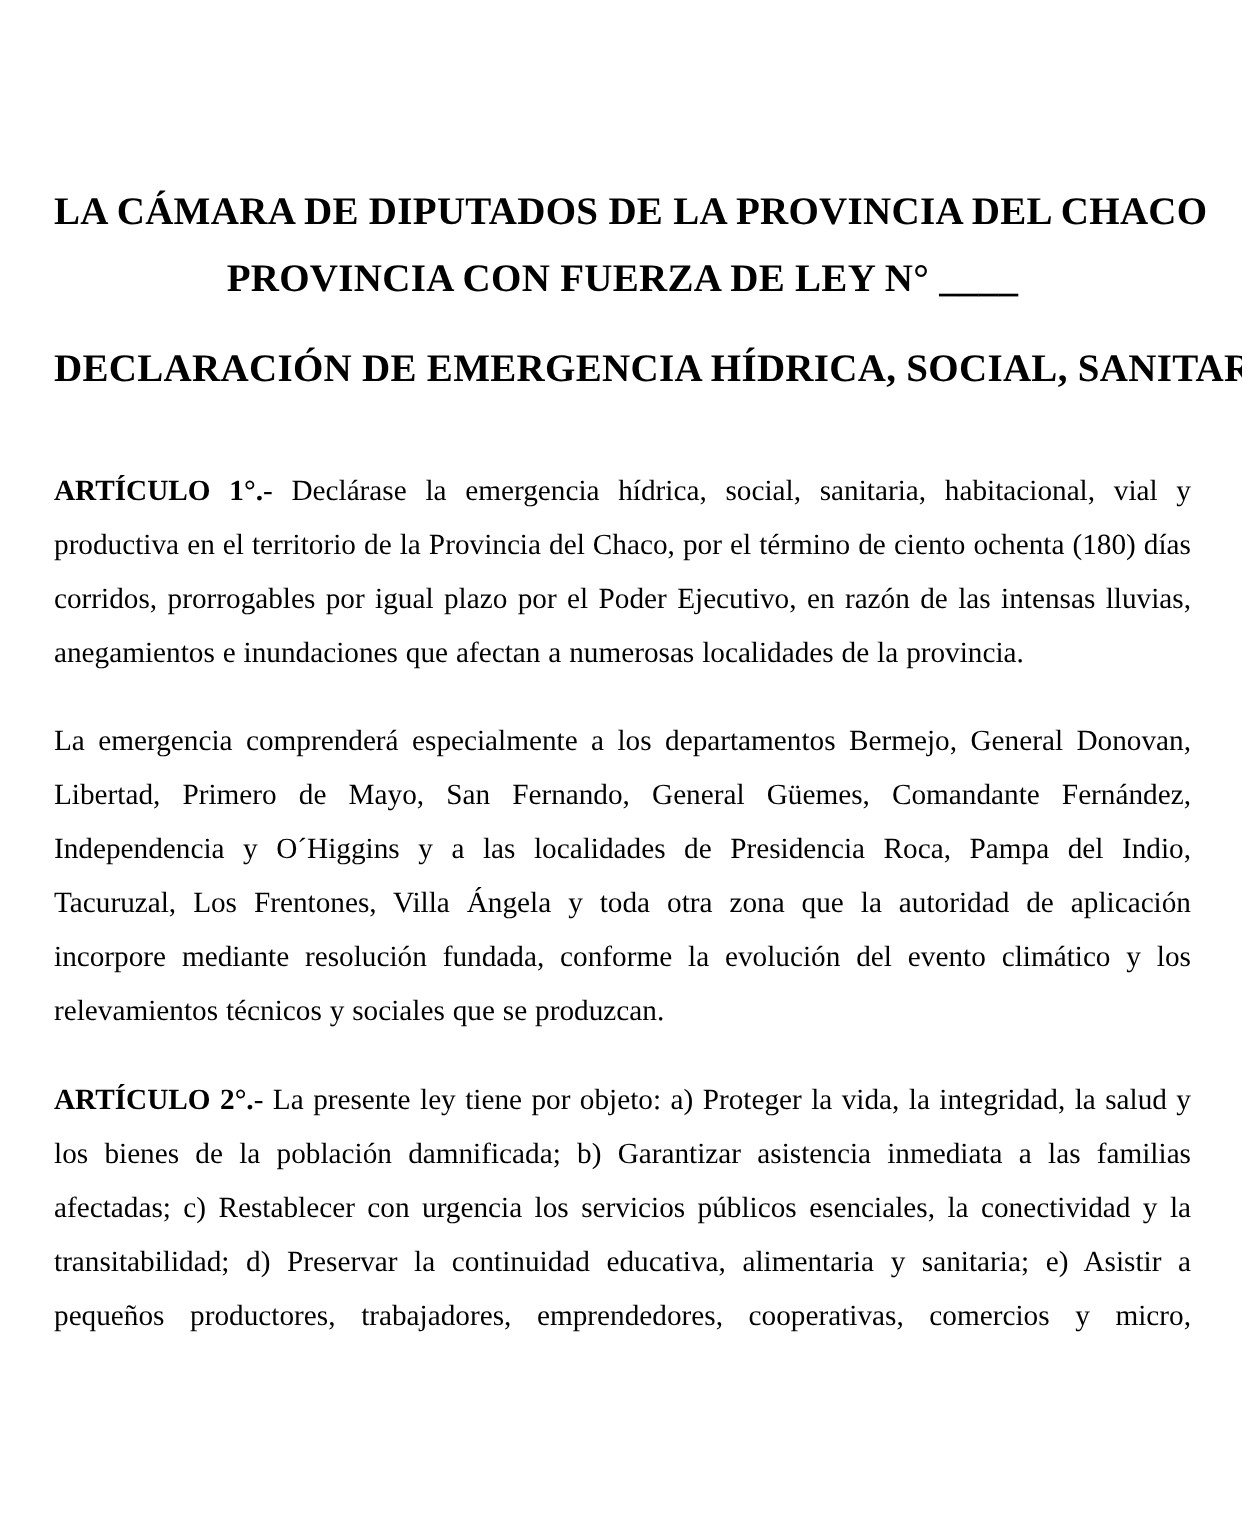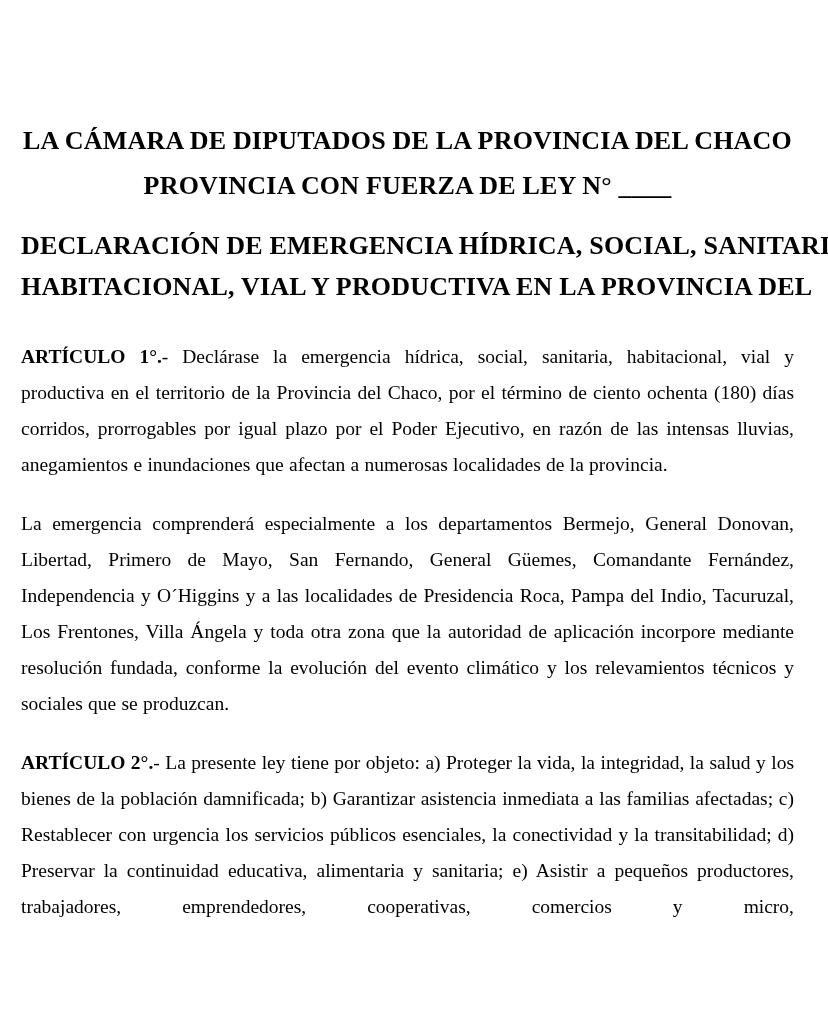--- a/index.html
+++ b/index.html
@@ -11,21 +11,21 @@
     position: relative;
     width: 828px;
     height: 1024px;
     margin: 0 auto;
     background: #ffffff;
     color: #000000;
     overflow: hidden;
     font-family: "Liberation Serif", "DejaVu Serif", serif;
   }
   .content {
-    padding: 118px 34px 0 21px; 
+    padding: 118px 34px 0 36px; 
   }
   .title-block { }
   .title-line {
     font-weight: bold;
     font-size: 26px;
     line-height: 45px;
     text-align: center;
     white-space: nowrap;
     letter-spacing: 0.2px;
   }
@@ -34,21 +34,21 @@
   }
   .subtitle-line {
     font-weight: bold;
     font-size: 26px;
     line-height: 41px;
     text-align: center;
     white-space: nowrap;
     letter-spacing: 0.2px;
   }
   .body-block {
-    margin-top: 32px;
+    margin-top: 44px;
   }
   .body-block p {
     margin: 0 0 23px 0;
     font-size: 19.5px;
     line-height: 36px;
     text-align: justify;
     word-spacing: 0.02em;
   }
   
   .body-block p.cut {
@@ -64,21 +64,20 @@
 <div class="page">
   <div class="content">
 
     <div class="title-block">
       <div class="title-line">LA CÁMARA DE DIPUTADOS DE LA PROVINCIA DEL CHACO</div>
       <div class="title-line">PROVINCIA CON FUERZA DE LEY N° ____</div>
     </div>
 
     <div class="subtitle-block">
       <div class="subtitle-line">DECLARACIÓN DE EMERGENCIA HÍDRICA, SOCIAL, SANITARIA,</div>
-      <div class="subtitle-line">HABITACIONAL, VIAL Y PRODUCTIVA EN LA PROVINCIA DEL</div>
     </div>
 
     <div class="body-block">
       <p><span class="lead">ARTÍCULO 1°.</span><span>- Declárase la emergencia hídrica, social, sanitaria, habitacional, vial y productiva en el territorio de la Provincia del Chaco, por el término de ciento ochenta (180) días corridos, prorrogables por igual plazo por el Poder Ejecutivo, en razón de las intensas lluvias, anegamientos e inundaciones que afectan a numerosas localidades de la provincia.</span></p>
 
       <p><span>La emergencia comprenderá especialmente a los departamentos Bermejo, General Donovan, Libertad, Primero de Mayo, San Fernando, General Güemes, Comandante Fernández, Independencia y O´Higgins y a las localidades de Presidencia Roca, Pampa del Indio, Tacuruzal, Los Frentones, Villa Ángela y toda otra zona que la autoridad de aplicación incorpore mediante resolución fundada, conforme la evolución del evento climático y los relevamientos técnicos y sociales que se produzcan.</span></p>
 
       <p class="cut"><span class="lead">ARTÍCULO 2°.</span><span>- La presente ley tiene por objeto: a) Proteger la vida, la integridad, la salud y los bienes de la población damnificada; b) Garantizar asistencia inmediata a las familias afectadas; c) Restablecer con urgencia los servicios públicos esenciales, la conectividad y la transitabilidad; d) Preservar la continuidad educativa, alimentaria y sanitaria; e) Asistir a pequeños productores, trabajadores, emprendedores, cooperativas, comercios y micro,</span></p>
     </div>
 

